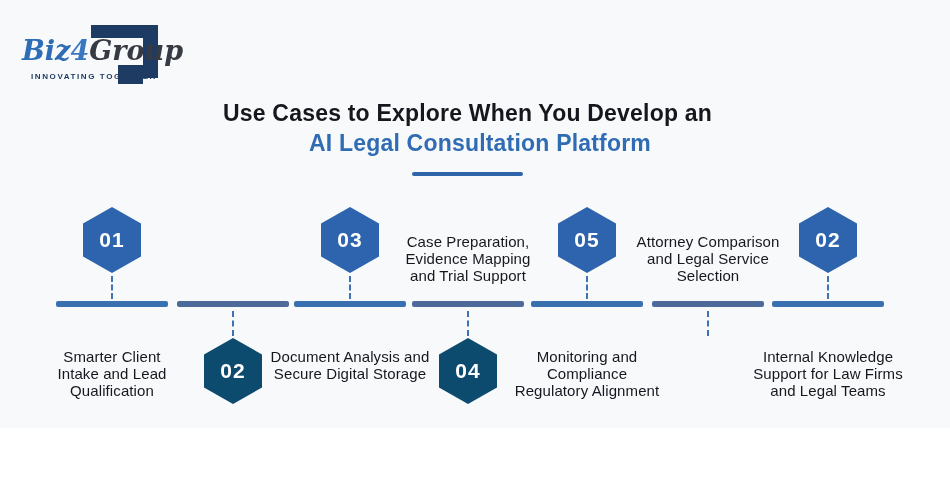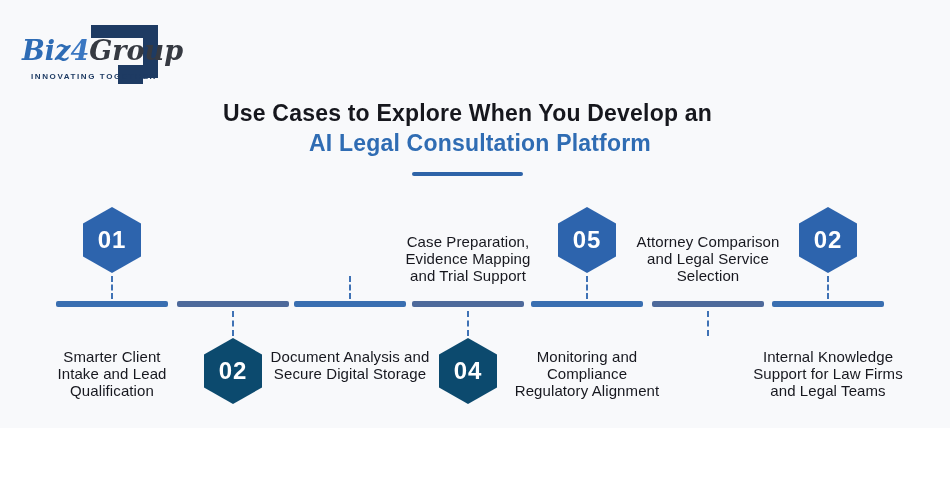--- a/index.html
+++ b/index.html
@@ -50,21 +50,21 @@
   
   .col{position:absolute;top:0;height:500px;width:184px;text-align:center;}
   .hex{
     position:absolute;left:50%;margin-left:-29px;width:58px;height:66px;
     clip-path:polygon(50% 0%,100% 25%,100% 75%,50% 100%,0% 75%,0% 25%);
     display:flex;align-items:center;justify-content:center;
   }
   .hex-top{top:207px;background:#2d64ad;}
   .hex-bottom{top:338px;background:#0c4a6e;}
   .hex-num{
-    color:#ffffff;font-size:24px;font-weight:700;letter-spacing:1px;
+    color:#ffffff;font-size:21px;font-weight:700;letter-spacing:1px;
   }
   .dash{position:absolute;left:50%;margin-left:-1px;width:0;border-left:2px dashed #3f72b5;}
   .dash-top{top:276px;height:23px;}
   .dash-bottom{top:311px;height:25px;}
   .label{
     position:absolute;left:0;width:184px;
     font-size:15px;font-weight:400;color:#17181f;line-height:17px;letter-spacing:0.1px;margin-top:21px;
   }
   .label span{display:block;white-space:nowrap;}
   .label-below{top:327px;}
@@ -112,20 +112,23 @@
   </div>
 
   <div class="col" style="left:141px">
     <div class="dash dash-bottom"></div>
     <div class="hex hex-bottom">
       <span class="hex-num">02</span>
     </div>
   </div>
 
   <div class="col" style="left:258px">
+    <div class="hex hex-top">
+      <span class="hex-num">03</span>
+    </div>
     <div class="dash dash-top"></div>
     <div class="label label-below">
       <span>Document Analysis and</span>
       <span>Secure Digital Storage</span>
     </div>
   </div>
 
   <div class="col" style="left:376px">
     <div class="label label-above">
       <span>Case Preparation,</span>

